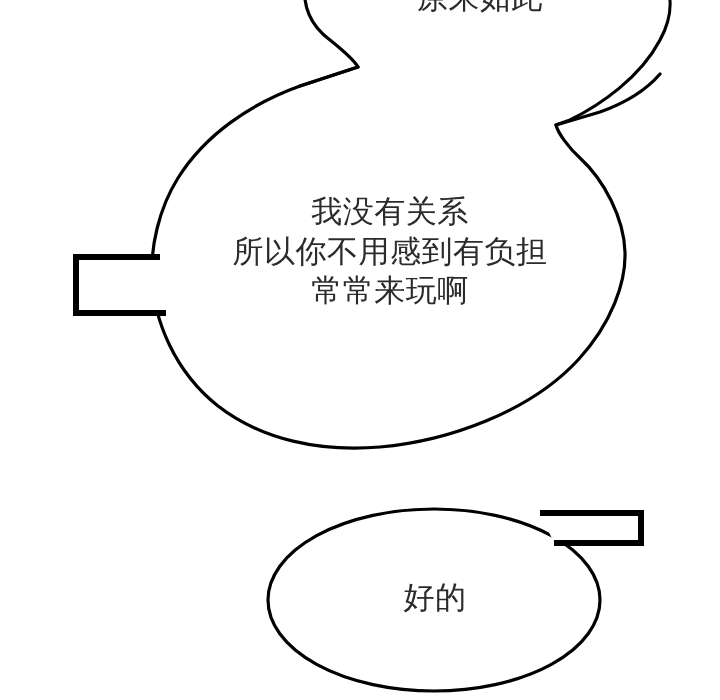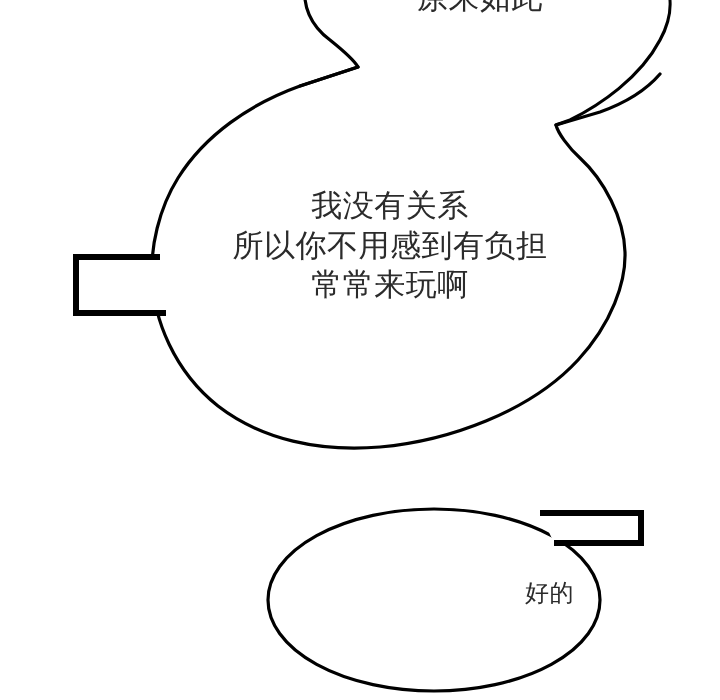--- a/index.html
+++ b/index.html
@@ -33,30 +33,29 @@
     user-select: none;
   }
   #top-bubble-text {
     left: 335px;
     top: -22px;
     width: 290px;
     font-size: 31px;
   }
   #main-bubble-text {
     left: 155px;
-    top: 186px;
+    top: 192px;
     width: 470px;
     font-size: 31px;
   }
   #bottom-bubble-text {
-    left: 264px;
+    left: 280px;
     top: 578px;
     width: 310px;
-    font-size: 24px;
-    text-align: right;
+    font-size: 31px;
   }
 </style>
 </head>
 <body>
 
 <div id="panel">
 
   <svg id="art" viewBox="0 0 720 700" xmlns="http://www.w3.org/2000/svg">
 
     <rect x="0" y="0" width="720" height="700" fill="#ffffff"></rect>

